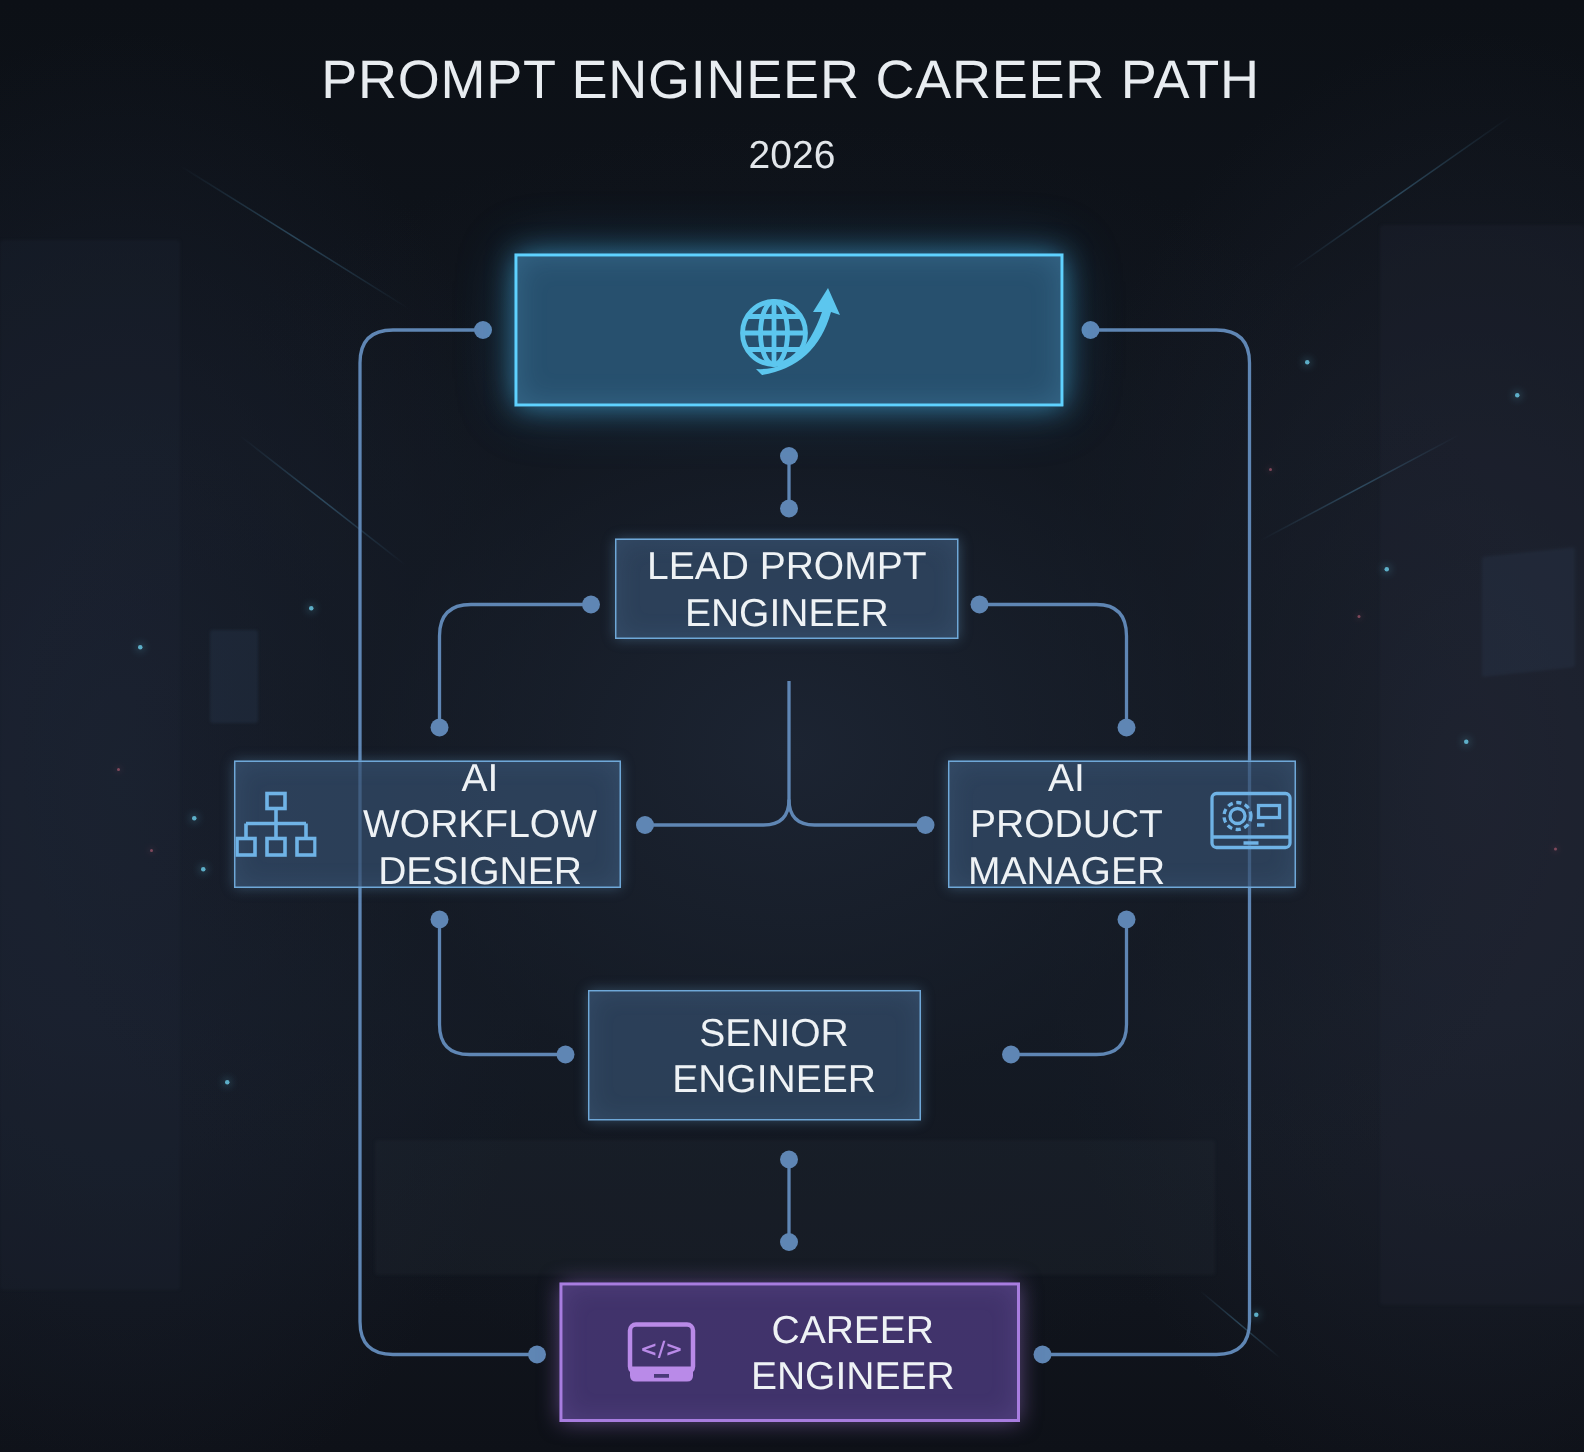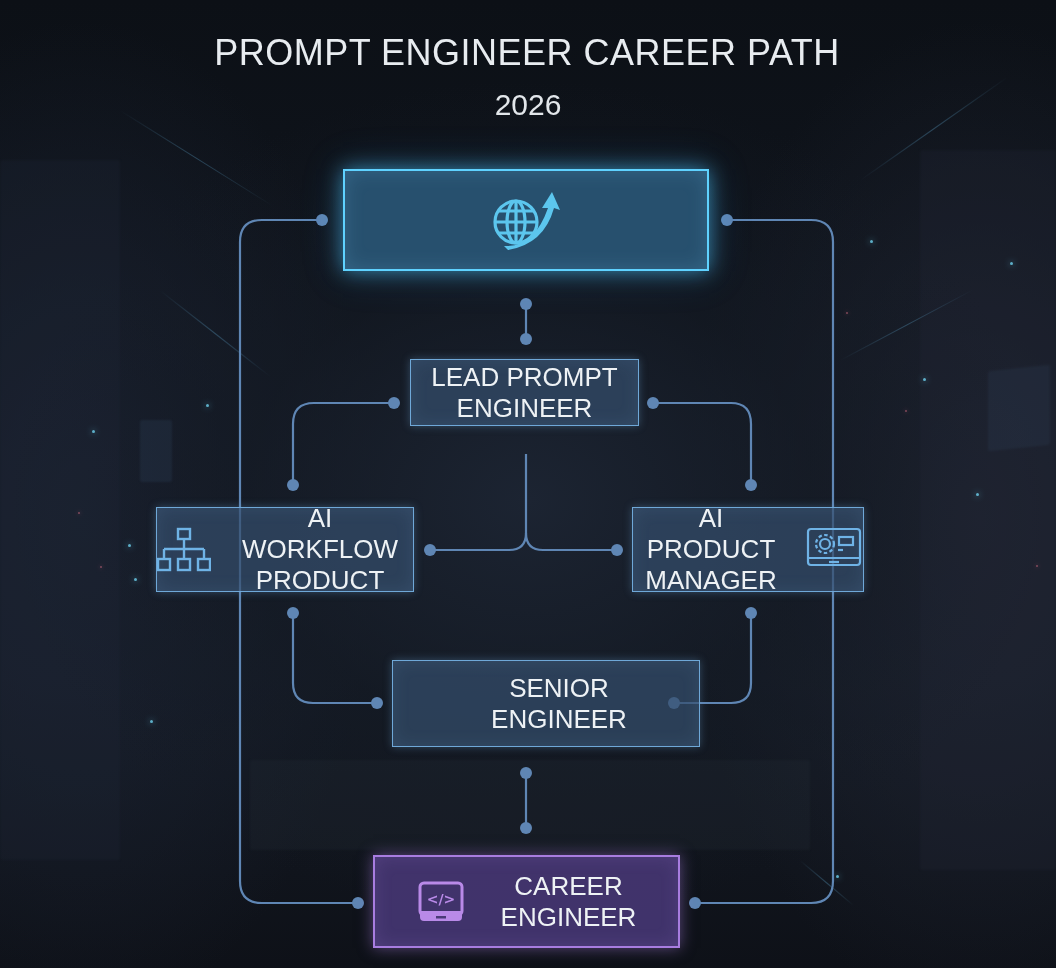--- a/index.html
+++ b/index.html
@@ -11,21 +11,21 @@
       radial-gradient(ellipse 300px 500px at 980px 520px, #1e2330 0%, rgba(14,18,26,0) 100%),
       linear-gradient(180deg, #0c1016 0%, #11161f 40%, #141a24 70%, #0e1118 100%);
     font-family: "Liberation Sans", "DejaVu Sans", sans-serif;
   }
   .bg-panel { position:absolute; background:rgba(60,90,120,0.18); border-radius:2px; filter:blur(1px); }
   .particle { position:absolute; width:3px; height:3px; border-radius:50%; background:#6fd3f0; box-shadow:0 0 6px #6fd3f0; opacity:.8; }
   .particle.red { background:#c4647a; box-shadow:0 0 4px #c4647a; width:2px; height:2px; opacity:.6; }
   .streak { position:absolute; height:1px; background:linear-gradient(90deg, rgba(90,160,200,0), rgba(90,160,200,0.35), rgba(90,160,200,0)); transform-origin:left center; }
 
   .title { position:absolute; left:0; right:2px; top:32px; text-align:center; color:#e8ecf0; font-size:36px; letter-spacing:0.5px; font-weight:400; }
-  .subtitle { position:absolute; left:0; right:0; top:88px; text-align:center; color:#e2e6ea; font-size:30px; }
+  .subtitle { position:absolute; left:0; right:0; top:88px; text-align:center; color:#e2e6ea; font-size:26px; }
 
   svg.connectors { position:absolute; left:0; top:0; width:1056px; height:968px; }
 
   .node {
     position:absolute; box-sizing:border-box;
     display:flex; align-items:center; justify-content:center;
     color:#eef2f5; font-size:26px; line-height:31px; text-align:center;
     background:rgba(52,78,108,0.72);
     border:1.5px solid #6fa8d8;
     box-shadow:0 0 8px rgba(111,168,216,0.35), inset 0 0 18px rgba(120,170,220,0.12);
@@ -154,42 +154,42 @@
         <line x1="7" y1="22" x2="7" y2="32"></line>
         <line x1="27" y1="22" x2="27" y2="32"></line>
         <line x1="47" y1="22" x2="47" y2="32"></line>
         <rect x="1" y="32" width="12" height="11"></rect>
         <rect x="21" y="32" width="12" height="11"></rect>
         <rect x="41" y="32" width="12" height="11"></rect>
       </g>
     </svg>
   </span>
   <span class="label">AI WORKFLOW
-PRODUCT</span>
+DESIGNER</span>
 </div>
 
 <div class="node" style="left:632px;top:507px;width:232px;height:85px;gap:16px;">
   <span class="label">AI PRODUCT
 MANAGER</span>
   <span class="icon">
     <svg width="58" height="46" viewBox="0 0 58 46">
       <g fill="none" stroke="#6fb3e6" stroke-width="2.2">
         <rect x="3" y="2" width="52" height="36" rx="3"></rect>
         <line x1="3" y1="31" x2="55" y2="31"></line>
         <line x1="24" y1="35" x2="34" y2="35"></line>
         <circle cx="20" cy="17" r="5"></circle>
         <circle cx="20" cy="17" r="9" stroke-dasharray="3.5 2.4"></circle>
         <rect x="34" y="10" width="14" height="8"></rect>
         <line x1="33" y1="23" x2="38" y2="23"></line>
       </g>
     </svg>
   </span>
 </div>
 
-<div class="node" style="left:392px;top:660px;width:308px;height:87px;">
+<div class="node" style="left:392px;top:660px;width:222px;height:87px;">
   <span class="label" style="padding-left:26px;">SENIOR
 ENGINEER</span>
 </div>
 
 <div class="node bottom" style="left:373px;top:855px;width:307px;height:93px;gap:36px;">
   <span class="icon">
     <svg width="48" height="42" viewBox="0 0 48 42">
       <rect x="3" y="2" width="42" height="32" rx="4" fill="none" stroke="#b98ae8" stroke-width="3"></rect>
       <path d="M3 30 H45 V36 Q45 40 41 40 H7 Q3 40 3 36 Z" fill="#b98ae8"></path>
       <rect x="19" y="35" width="10" height="2.5" fill="#4a3a78"></rect>

